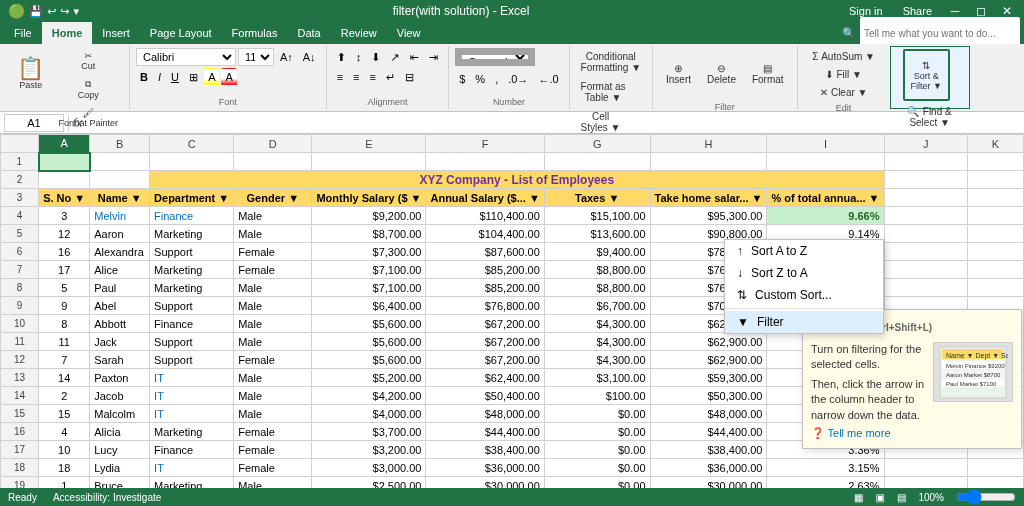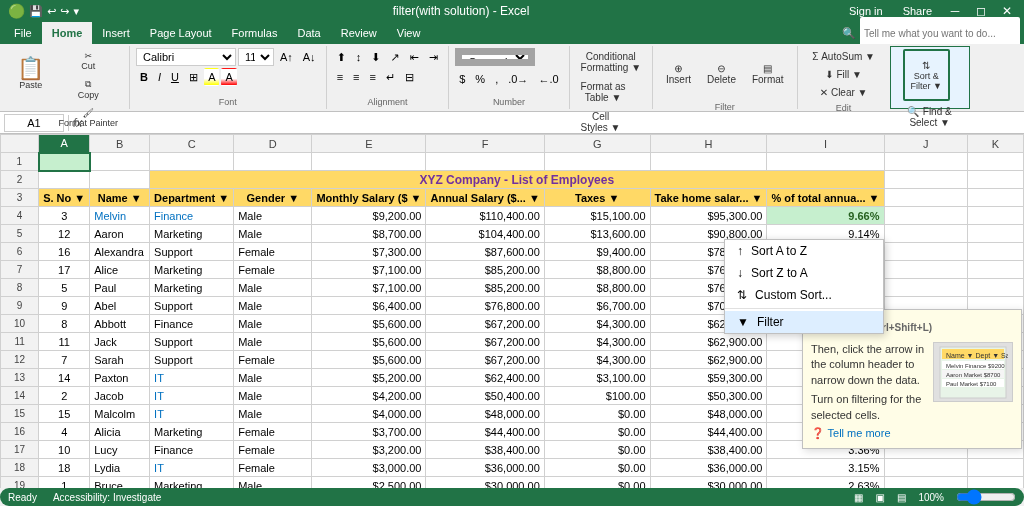--- a/index.html
+++ b/index.html
@@ -311,21 +311,20 @@
     
     .status-bar {
       background: #217346;
       color: white;
       height: 18px;
       display: flex;
       align-items: center;
       padding: 0 8px;
       font-size: 10px;
       gap: 16px;
-      border-radius: 9px;
     }
     .status-right { margin-left: auto; display: flex; gap: 12px; align-items: center; }
 
     .sort-highlight {
       background: #e7f3fe;
       border: 2px solid #217346;
     }
 
     .col-A { width: 40px; }
     .col-B { width: 60px; }
@@ -830,22 +829,22 @@
     </div>
 
     <div class="filter-tooltip">
       <div class="filter-tooltip-header">
         <span class="filter-tooltip-icon">▼</span>
         <span>Filter</span>
         <span class="filter-tooltip-shortcut">(Ctrl+Shift+L)</span>
       </div>
       <div style="display:flex;">
         <div style="flex:1;">
+          <p class="filter-tooltip-text">Turn on filtering for the selected cells.</p>
           <p class="filter-tooltip-text">Then, click the arrow in the column header to narrow down the data.</p>
-          <p class="filter-tooltip-text">Turn on filtering for the selected cells.</p>
         </div>
         <div class="filter-tooltip-img">
 
           <svg width="70" height="55">
             <rect x="2" y="2" width="66" height="51" fill="#e8f4e8" stroke="#ccc"></rect>
             <rect x="4" y="4" width="62" height="10" fill="#ffd966"></rect>
             <text x="8" y="13" font-size="7" fill="#333">Name ▼ Dept ▼ Sal ▼</text>
             <rect x="4" y="16" width="62" height="8" fill="white"></rect>
             <text x="8" y="23" font-size="6" fill="#333">Melvin Finance $9200</text>
             <rect x="4" y="25" width="62" height="8" fill="#f5f5f5"></rect>

